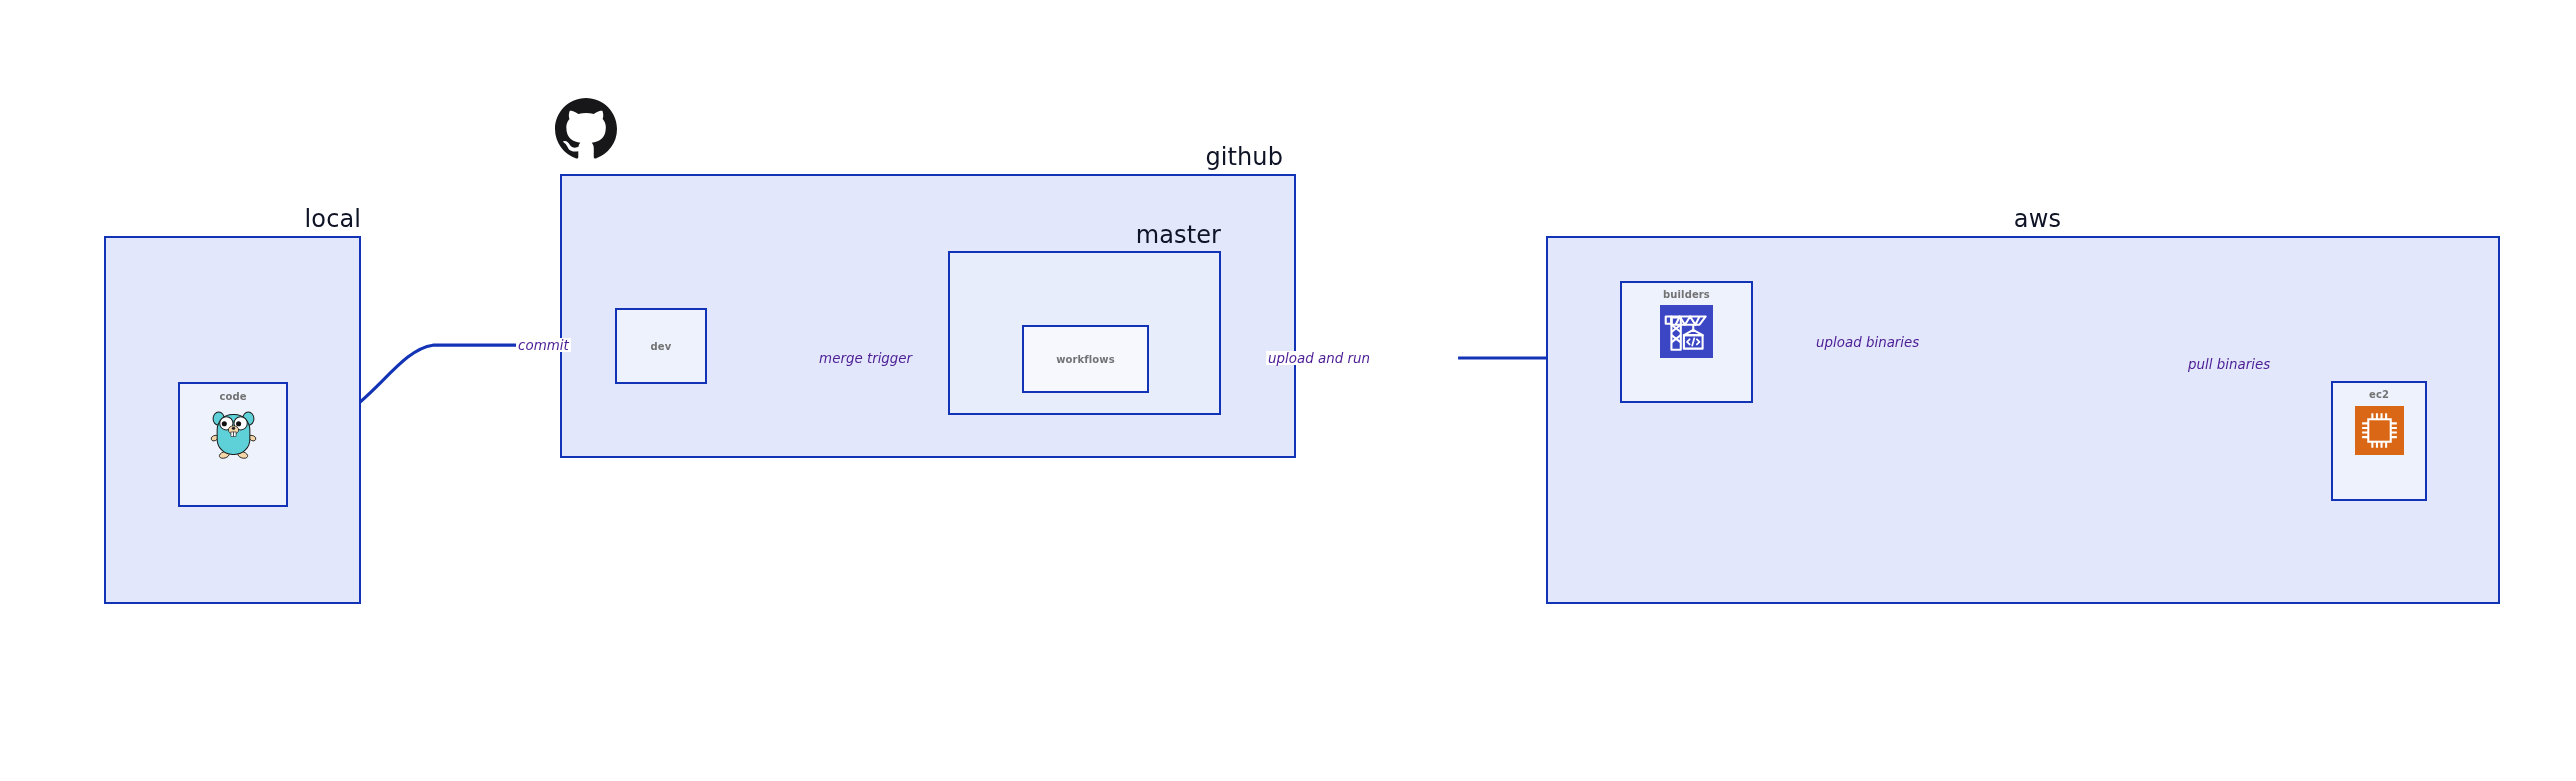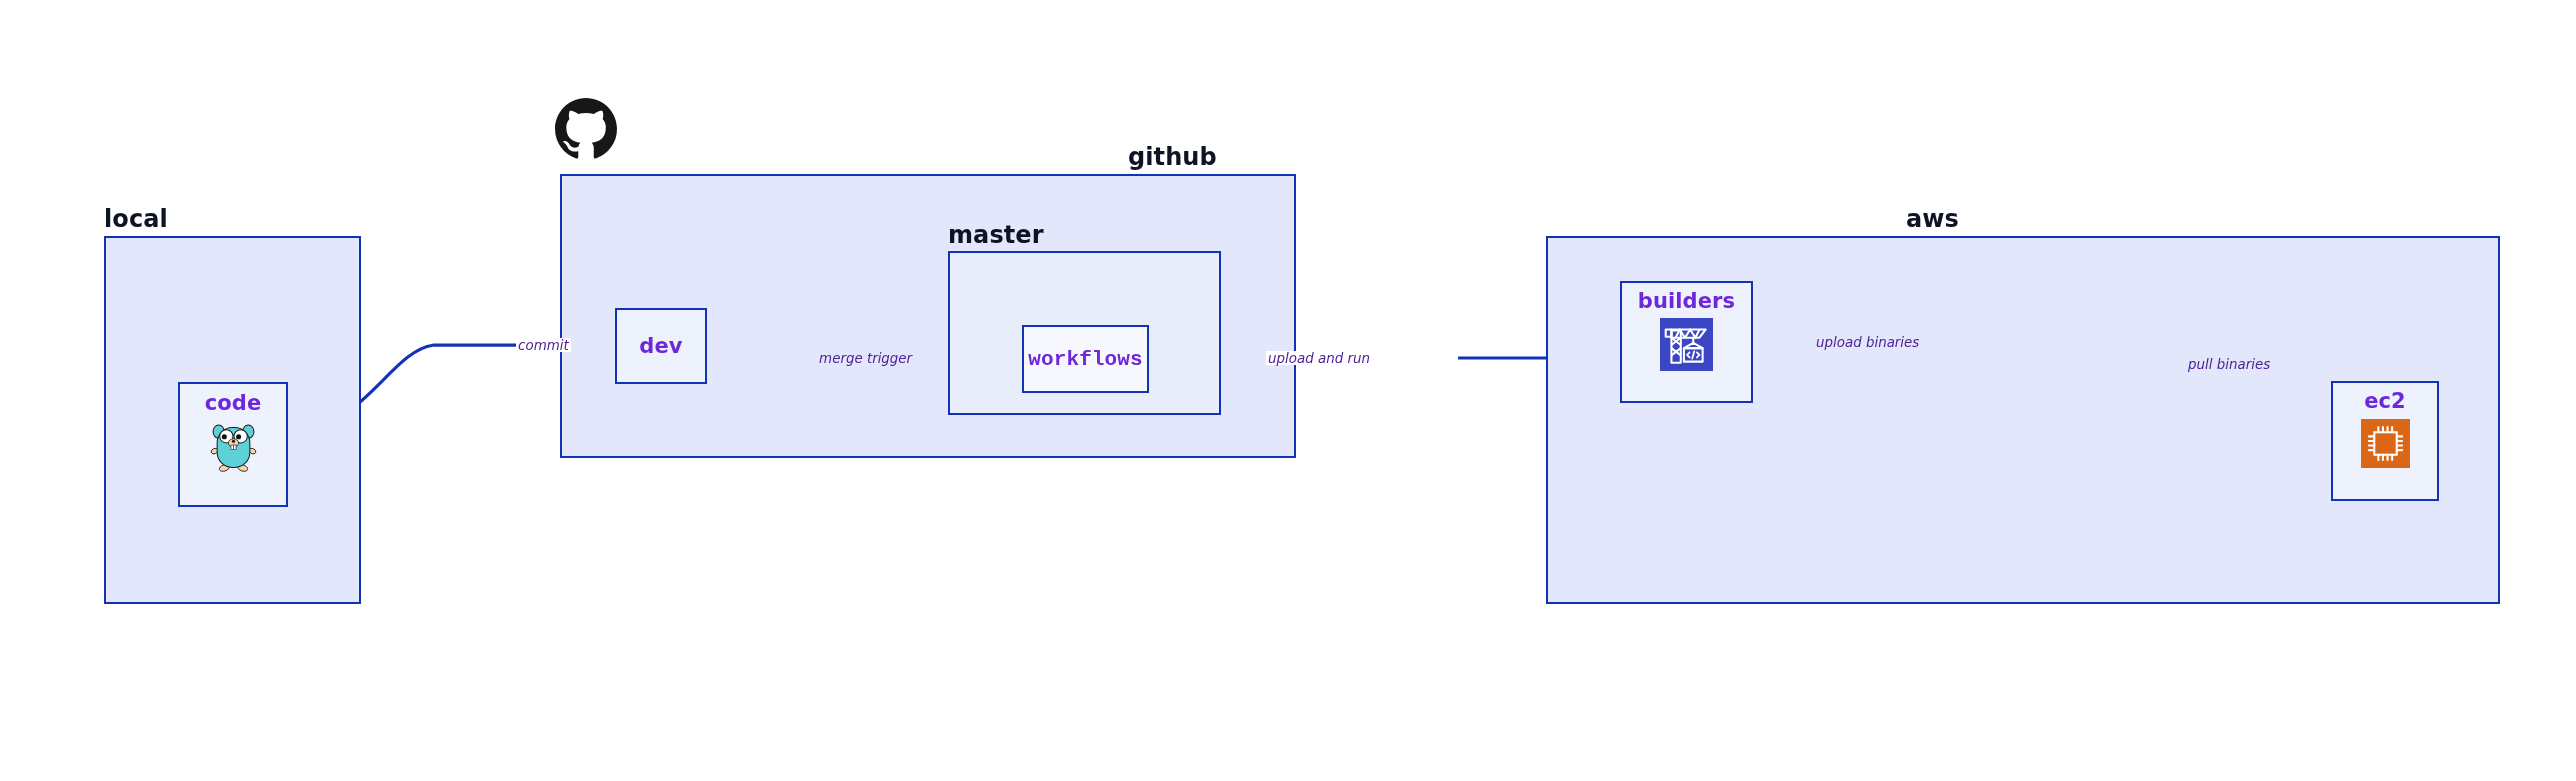--- a/index.html
+++ b/index.html
@@ -21,44 +21,44 @@
   .group {
     position: absolute;
     box-sizing: border-box;
     background: #e2e7fb;
     border: 2.1px solid #1233b5;
   }
   .group-label {
     position: absolute;
     color: #0f1326;
     font-size: 24px;
-    font-weight: 700;
+    font-weight: 400;
     letter-spacing: 0.1px;
     white-space: nowrap;
-    text-align: left;
+    text-align: right;
   }
   .subgroup {
     position: absolute;
     box-sizing: border-box;
     background: #e8edfc;
     border: 2.1px solid #1233b5;
   }
   
   .node {
     position: absolute;
     box-sizing: border-box;
     background: #eef2fd;
     border: 2.1px solid #1233b5;
     display: flex;
     flex-direction: column;
     align-items: center;
   }
   .node-label {
-    color: #6d28d9;
-    font-size: 21px;
+    color: #737373;
+    font-size: 10px;
     font-weight: 700;
     letter-spacing: 0.1px;
     white-space: nowrap;
     text-align: center;
   }
   .node-icon {
     display: block;
   }
   
   .edge-label {
@@ -186,21 +186,21 @@
   <div class="group-label" style="left:1128px; top:143px; width:155px;">github</div>
   <div class="group" style="left:560px; top:174px; width:736px; height:284px;"></div>
 
   <div class="group-label" style="left:948px; top:221px; width:273px;">master</div>
   <div class="subgroup" style="left:948px; top:251px; width:273px; height:164px;"></div>
 
   <div class="node" style="left:615px; top:308px; width:92px; height:76px; justify-content:center;">
     <div class="node-label">dev</div>
   </div>
 
-  <div class="node" style="left:1022px; top:325px; width:127px; height:68px; justify-content:center; background:#f6f8fe;font-family:Liberation Mono, monospace;">
+  <div class="node" style="left:1022px; top:325px; width:127px; height:68px; justify-content:center; background:#f6f8fe;">
     <div class="node-label">workflows</div>
   </div>
 
   <div class="group-label" style="left:1906px; top:205px; width:155px;">aws</div>
   <div class="group" style="left:1546px; top:236px; width:954px; height:368px;"></div>
 
   <div class="node" style="left:1620px; top:281px; width:133px; height:122px;">
     <div class="node-label" style="margin-top:6.2px;">builders</div>
     <span class="node-icon" style="margin-top:5.2px;">
       <svg width="53" height="53" viewBox="0 0 102 102">
@@ -223,21 +223,21 @@
         <g fill="none" stroke="#ffffff" stroke-width="3.4" stroke-linecap="round" stroke-linejoin="round">
           <path d="M57 66 L52 71 L57 76"></path>
           <path d="M71 66 L76 71 L71 76"></path>
           <path d="M66 64 L62 78"></path>
         </g>
       </svg>
     </span>
   </div>
 
 
-  <div class="node" style="left:2331px; top:381px; width:108px; height:120px;">
+  <div class="node" style="left:2331px; top:381px; width:96px; height:120px;">
     <div class="node-label" style="margin-top:6.2px;">ec2</div>
     <span class="node-icon" style="margin-top:6.2px;">
       <svg width="49" height="49" viewBox="0 0 96 96">
         <rect x="0" y="0" width="96" height="96" fill="#d96716"></rect>
         <g fill="none" stroke="#ffffff" stroke-width="4">
           <rect x="26" y="26" width="44" height="44"></rect>
         </g>
         <g stroke="#ffffff" stroke-width="4" stroke-linecap="butt">
           <path d="M34 26 L34 14 M43 26 L43 14 M52 26 L52 14 M61 26 L61 14"></path>
           <path d="M34 70 L34 82 M43 70 L43 82 M52 70 L52 82 M61 70 L61 82"></path>

